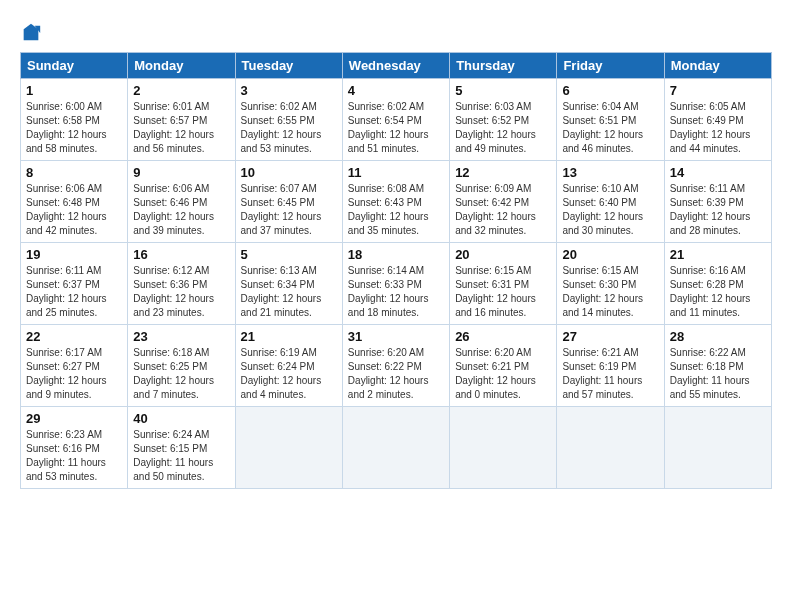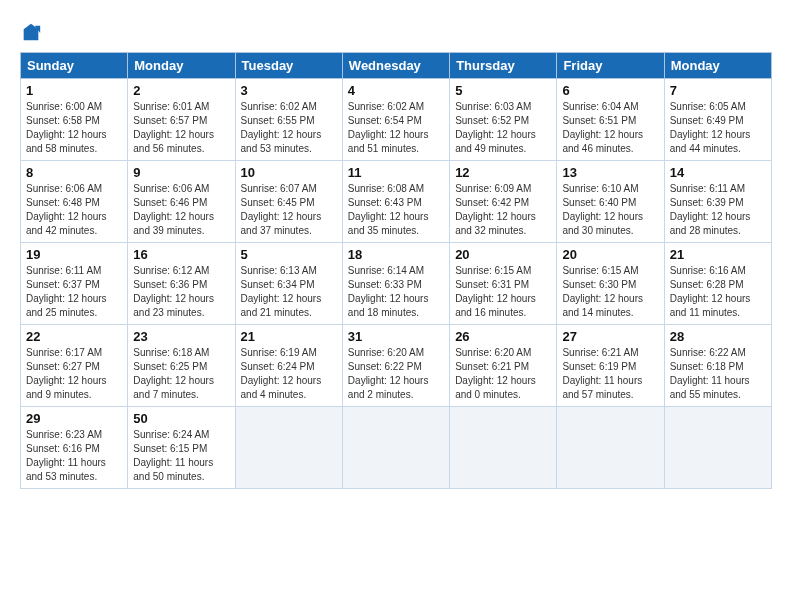--- a/index.html
+++ b/index.html
@@ -243,21 +243,21 @@
             <span class="day-num">28</span>
           <div class="day-info">Sunrise: 6:22 AM<br>Sunset: 6:18 PM<br>Daylight: 11 hours and 55 minutes.</div>
           </td>
         </tr>
         <tr>
           <td>
             <span class="day-num">29</span>
           <div class="day-info">Sunrise: 6:23 AM<br>Sunset: 6:16 PM<br>Daylight: 11 hours and 53 minutes.</div>
           </td>
           <td>
-            <span class="day-num">50</span>
+            <span class="day-num">40</span>
           <div class="day-info">Sunrise: 6:24 AM<br>Sunset: 6:15 PM<br>Daylight: 11 hours and 50 minutes.</div>
           </td>
           <td class="empty"></td>
           <td class="empty"></td>
           <td class="empty"></td>
           <td class="empty"></td>
           <td class="empty"></td>
         </tr>
       </tbody>
   </table>

